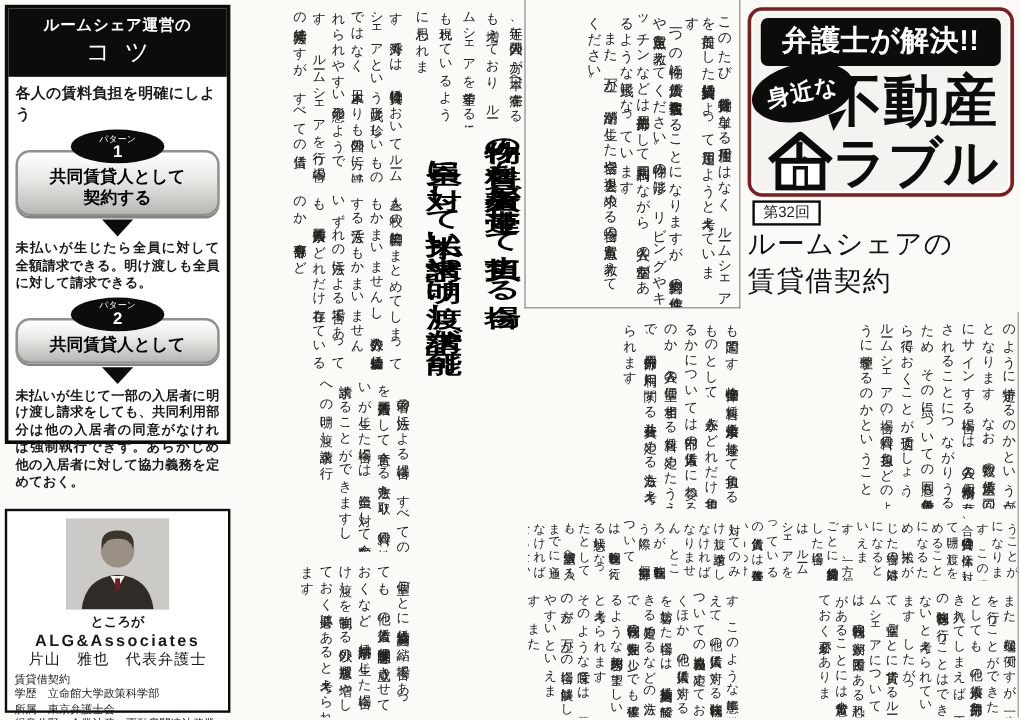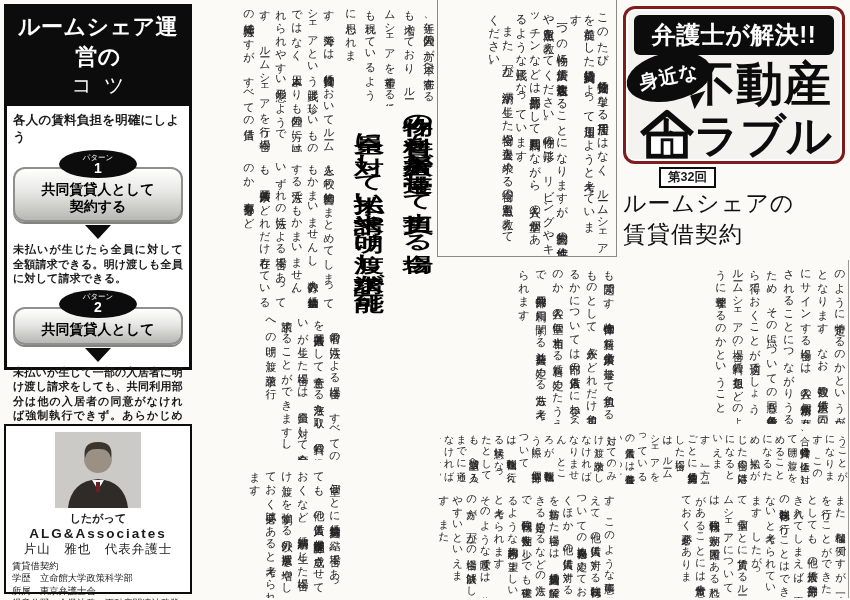--- a/index.html
+++ b/index.html
@@ -18,21 +18,21 @@
 
   
   .qbox { position:absolute; left:437px; top:0; width:180px; height:257px;
           border-left:1px solid #8a8a86; border-right:1px solid #8a8a86; border-bottom:1px solid #8a8a86;
           padding:6px 7px; writing-mode:vertical-rl; font-size:11.5px; line-height:13.6px; letter-spacing:0.4px;
           overflow:hidden; color:#222; }
 
   
   .tips { position:absolute; left:4px; top:4px; width:188px; height:366px; border:3px solid #0c0c0c; background:#fff; }
   .tips-header { background:#0c0c0c; color:#fff; text-align:center; padding:5px 2px 7px; }
-  .tips-header .th1 { font-size:22px; font-weight:800; letter-spacing:0.5px; }
+  .tips-header .th1 { font-size:13px; font-weight:800; letter-spacing:0.5px; }
   .tips-header .th2 { font-size:20px; font-weight:400; letter-spacing:12px; padding-left:12px; }
   .tips-body { padding:6px 6px 4px; }
   .tips-lead { font-size:12.5px; font-weight:bold; letter-spacing:0.2px; }
   .pt-badge { position:relative; z-index:2; width:78px; height:28px; margin:4px auto -11px; background:#0c0c0c;
               border-radius:50%; color:#fff; display:flex; flex-direction:column; align-items:center; justify-content:center; }
   .pt-badge .bt { font-size:7.5px; line-height:8px; }
   .pt-badge .bn { font-size:14px; line-height:13px; font-weight:bold; }
   .pt-button { border:2px solid #8f8f8d; border-radius:12px;
                background:linear-gradient(180deg,#ffffff 0%,#e7e7e4 45%,#b7b7b4 100%);
                box-shadow:0 2px 0 #84847f; padding:12px 2px 5px; text-align:center;
@@ -57,21 +57,21 @@
                  color:#fff; font-size:24px; font-weight:800; text-align:center; line-height:40px; letter-spacing:0.5px; }
   .logo-big1 { position:absolute; right:10px; top:44px; font-size:47px; font-weight:800; letter-spacing:1px; color:#0c0c0c; }
   .logo-big2 { position:absolute; right:10px; top:97px; font-size:45px; font-weight:800; color:#0c0c0c; }
   .bubble { position:absolute; left:0px; top:44px; width:86px; height:48px; background:#0c0c0c; border-radius:50%;
             transform:rotate(-12deg); color:#fff; display:flex; align-items:center; justify-content:center;
             font-size:19px; font-weight:800; letter-spacing:1px; }
   .bubble-tail { position:absolute; left:66px; top:84px; width:0; height:0;
                  border-top:14px solid #0c0c0c; border-right:16px solid transparent; transform:rotate(-18deg); }
   .house { position:absolute; left:12px; top:98px; }
   .ep-badge { position:absolute; left:627px; top:167px; border:2px solid #0c0c0c; padding:0 7px; font-size:12.5px;
-              font-weight:bold; line-height:17px; background:#fff;margin-left:32px; }
+              font-weight:normal; line-height:17px; background:#fff; }
   .ep-title { position:absolute; left:623px; top:188px; width:210px; font-size:23px; letter-spacing:1px;
               line-height:31px; color:#111; font-family:"Liberation Serif","DejaVu Serif",serif; }
 
   .rule-v { position:absolute; width:1px; background:#9a9a96; }
 </style>
 </head>
 <body>
 
 <div id="page">
 
@@ -110,21 +110,21 @@
     <div class="photo">
       <svg width="86" height="76" viewBox="0 0 86 76">
         <rect width="86" height="76" fill="#cbcac6"></rect>
         <circle cx="43" cy="27" r="14" fill="#9a9184"></circle>
         <path d="M43 10 q-16 0 -13 16 q2 -10 13 -9 q11 -1 13 9 q3 -16 -13 -16 Z" fill="#3c352d"></path>
         <path d="M13 76 Q16 49 43 47 Q70 49 73 76 Z" fill="#2e2b28"></path>
         <path d="M37 48 L43 58 L49 48 Z" fill="#f5f5f2"></path>
         <rect x="41" y="50" width="4" height="10" fill="#6b1f24"></rect>
       </svg>
     </div>
-    <div class="pf-firm">したがって</div>
+    <div class="pf-firm">ところが</div>
     <div class="pf-alg">ALG&amp;Associates</div>
     <div class="pf-name">片山　雅也　代表弁護士</div>
     <div class="pf-small">
       <div>賃貸借契約</div>
       <div>学歴　立命館大学政策科学部</div>
       <div>所属　東京弁護士会</div>
       <div>得意分野　企業法務、不動産関連法務業務実績、不動産関連訴訟、Ｍ＆Ａ案件、会社法関連案件、各種契約書作成等</div>
     </div>
   </div>
 

